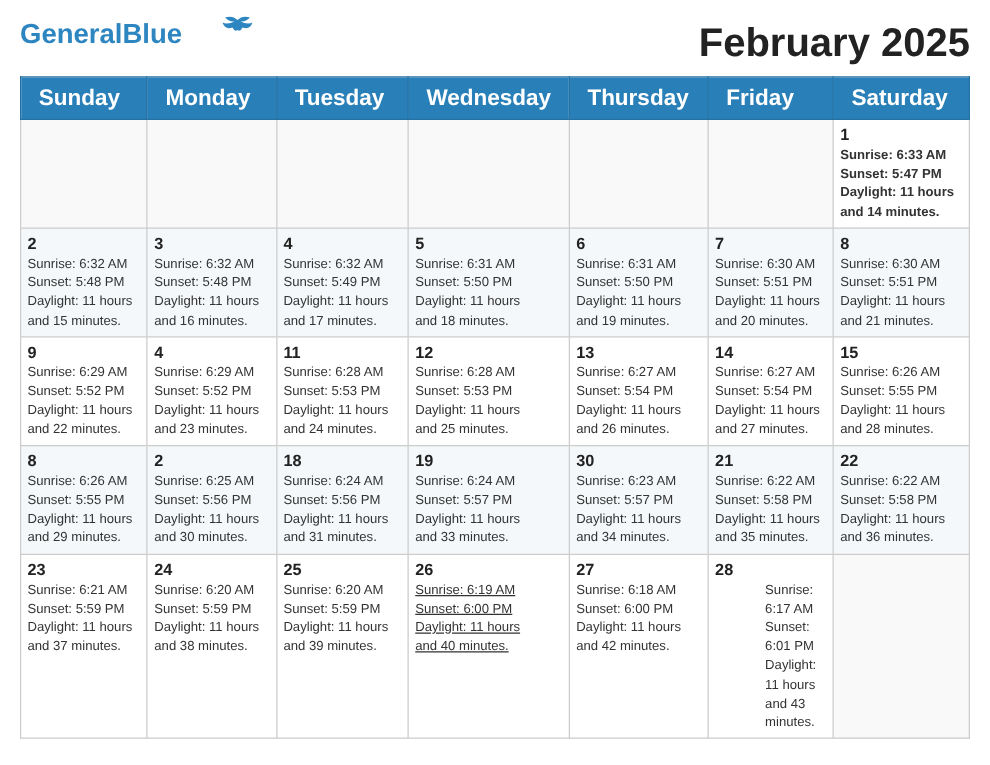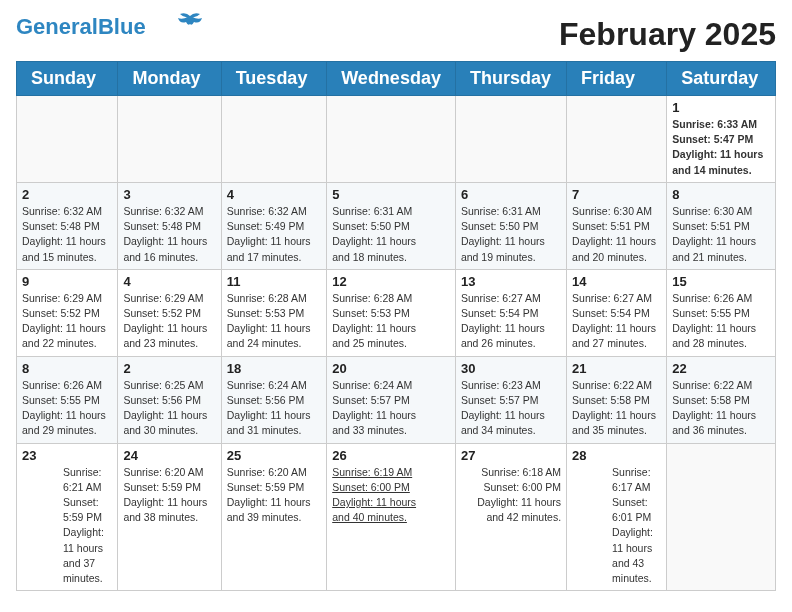--- a/index.html
+++ b/index.html
@@ -250,21 +250,21 @@
 and 30 minutes.</div>
         </td>
         <td>
           <span class="day-number">18</span>
           <div class="day-info" style="white-space: pre-line;">Sunrise: 6:24 AM
 Sunset: 5:56 PM
 Daylight: 11 hours
 and 31 minutes.</div>
         </td>
         <td>
-          <span class="day-number">20</span>
+          <span class="day-number">19</span>
           <div class="day-info" style="white-space: pre-line;">Sunrise: 6:24 AM
 Sunset: 5:57 PM
 Daylight: 11 hours
 and 33 minutes.</div>
         </td>
         <td>
           <span class="day-number">30</span>
           <div class="day-info" style="white-space: pre-line;">Sunrise: 6:23 AM
 Sunset: 5:57 PM
 Daylight: 11 hours
@@ -281,21 +281,21 @@
           <span class="day-number">22</span>
           <div class="day-info" style="white-space: pre-line;">Sunrise: 6:22 AM
 Sunset: 5:58 PM
 Daylight: 11 hours
 and 36 minutes.</div>
         </td>
       </tr>
       <tr>
         <td>
           <span class="day-number">23</span>
-          <div class="day-info" style="white-space: pre-line; margin-left: 41px;">Sunrise: 6:21 AM
+          <div class="day-info" style="white-space: pre-line;">Sunrise: 6:21 AM
 Sunset: 5:59 PM
 Daylight: 11 hours
 and 37 minutes.</div>
         </td>
         <td>
           <span class="day-number">24</span>
           <div class="day-info" style="white-space: pre-line;">Sunrise: 6:20 AM
 Sunset: 5:59 PM
 Daylight: 11 hours
 and 38 minutes.</div>
@@ -309,21 +309,21 @@
         </td>
         <td>
           <span class="day-number">26</span>
           <div class="day-info" style="white-space: pre-line; text-decoration: underline;">Sunrise: 6:19 AM
 Sunset: 6:00 PM
 Daylight: 11 hours
 and 40 minutes.</div>
         </td>
         <td>
           <span class="day-number">27</span>
-          <div class="day-info" style="white-space: pre-line; text-align: right;">Sunrise: 6:18 AM
+          <div class="day-info" style="white-space: pre-line;">Sunrise: 6:18 AM
 Sunset: 6:00 PM
 Daylight: 11 hours
 and 42 minutes.</div>
         </td>
         <td>
           <span class="day-number">28</span>
           <div class="day-info" style="white-space: pre-line; margin-left: 40px;">Sunrise: 6:17 AM
 Sunset: 6:01 PM
 Daylight: 11 hours
 and 43 minutes.</div>

